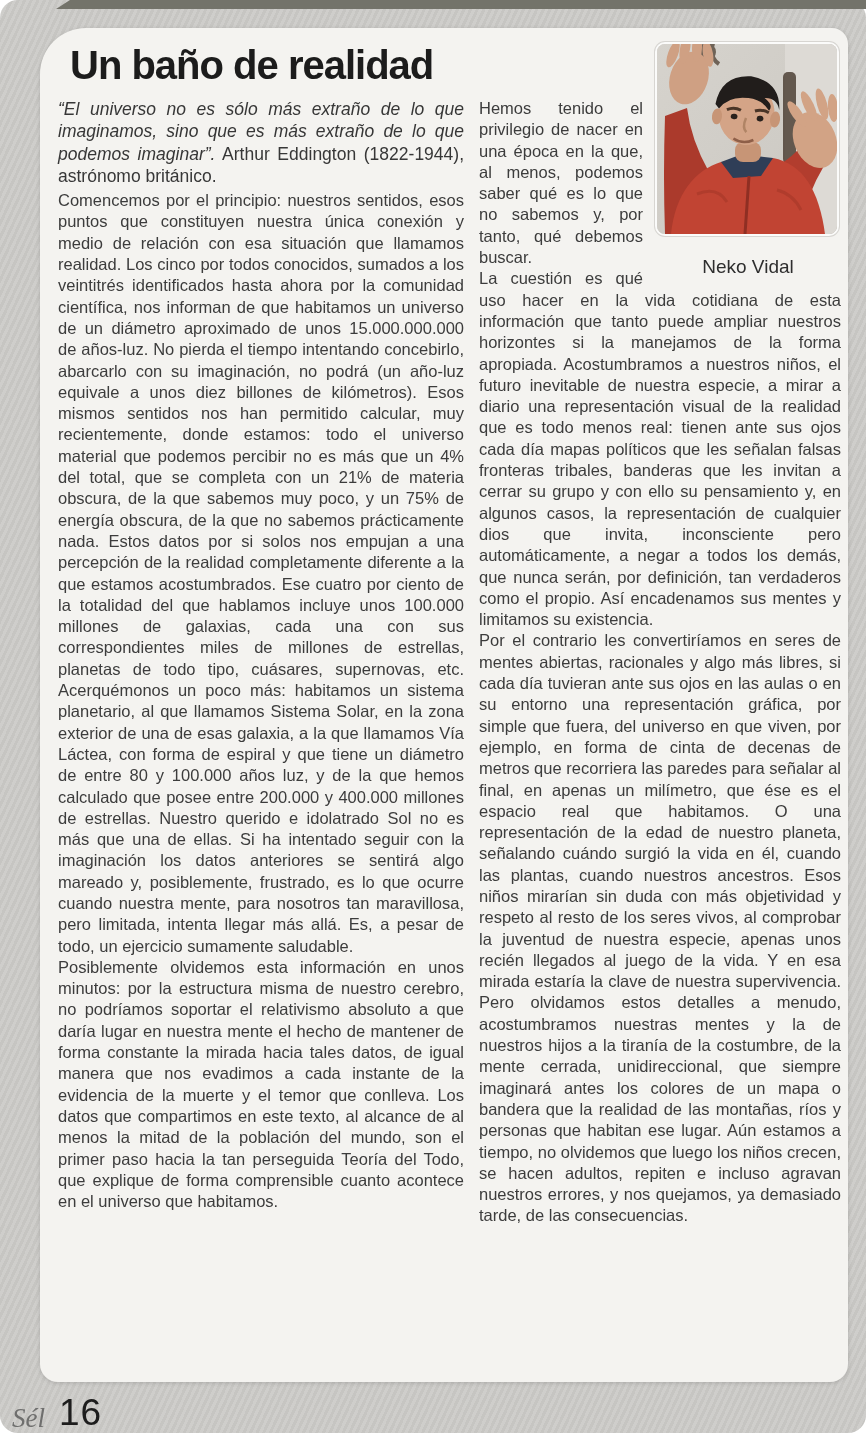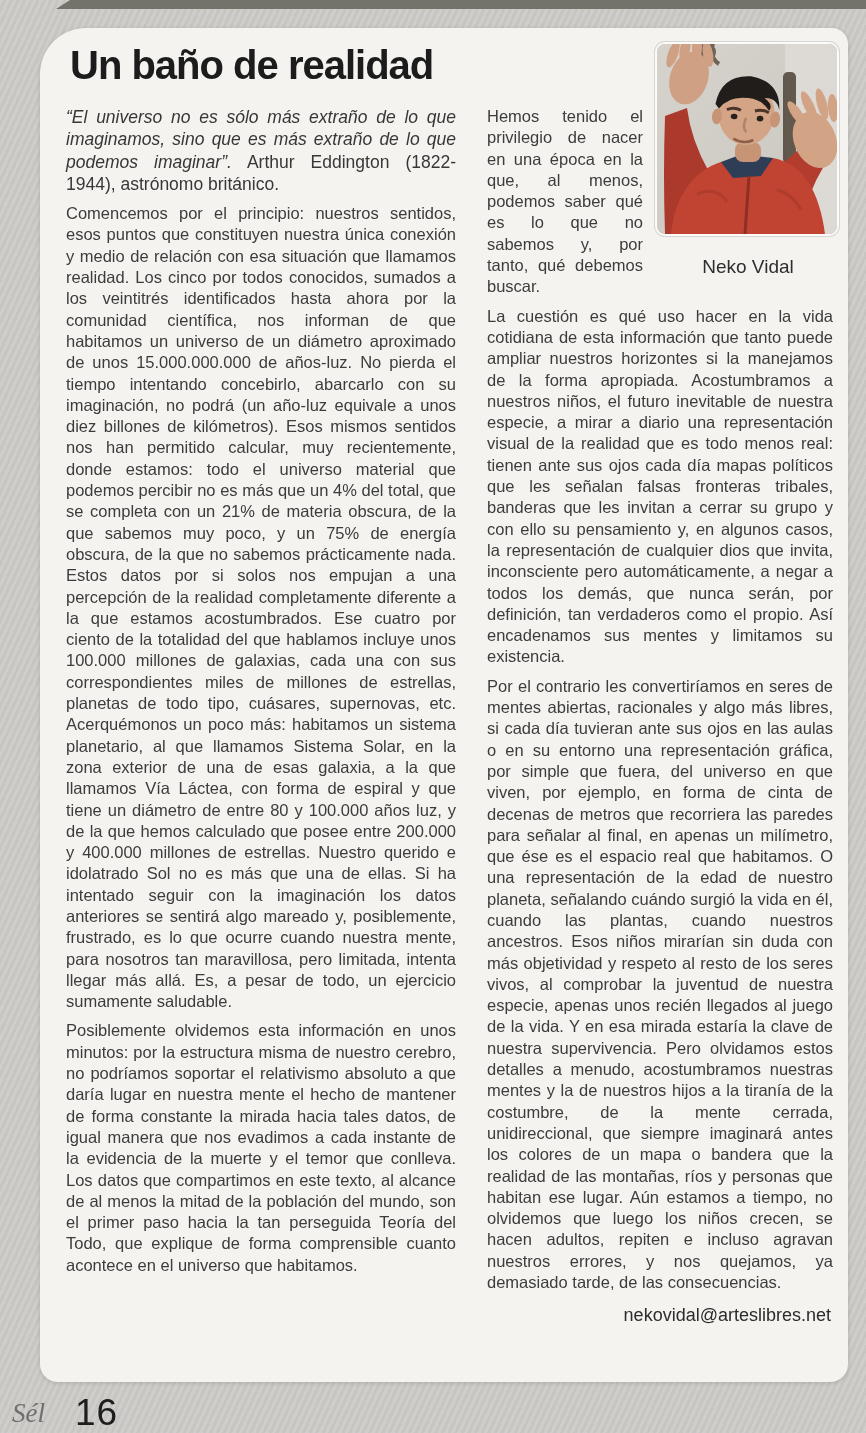--- a/index.html
+++ b/index.html
@@ -4,20 +4,21 @@
 <style>
   html,body{margin:0;padding:0;}
   body{
     width:866px;height:1433px;overflow:hidden;position:relative;
     font-family:"Liberation Sans", sans-serif;
   }
   .page{
     position:relative;width:866px;height:1433px;
     background-color:#cbcac7;
     background-image:repeating-linear-gradient(115deg, rgba(255,255,255,.07) 0 3px, rgba(110,110,104,.05) 3px 6px);
+    border-radius:18px;
   }
   .top-bar{
     position:absolute;left:56px;top:0;right:0;height:9px;
     background:#73736a;
     clip-path:polygon(14px 0,100% 0,100% 100%,0 100%);
   }
   .card{
     position:absolute;left:40px;top:28px;width:808px;height:1354px;
     background:#f4f3f0;
     border-radius:46px 16px 18px 18px;
@@ -25,34 +26,34 @@
     overflow:hidden;
   }
   .title{
     margin:14px 0 10px 30px;
     font-size:40px;line-height:46px;font-weight:bold;letter-spacing:-1px;
     color:#1c1c1c;
   }
   .columns{display:flex;gap:15px;padding:0 7px 0 18px;}
   .col-left{width:406px;flex:none;}
   .col-right{flex:1;min-width:0;}
-  p{margin:8px;text-align:justify;font-size:16.5px;line-height:21.3px;color:#3c3c3c;}
+  p{margin:0;text-align:justify;font-size:16.5px;line-height:21.3px;color:#3c3c3c;}
   .quote{font-size:17.5px;line-height:22.3px;margin-bottom:3px;color:#373737;}
   .quote .q{font-style:italic;}
   figure.author{float:right;width:186px;margin:-56px 0 6px 12px;padding:0;}
   .photo-frame{
     width:180px;height:190px;border-radius:10px;overflow:hidden;
     border:2px solid #fbfbfa;box-shadow:0 0 0 1px #d7d5d1;
     background:#d3d1cc;
   }
   .photo-frame svg{display:block;}
   figcaption{text-align:center;font-size:19px;color:#2e2e2e;margin-top:20px;font-weight:400;}
   .email{text-align:right;margin-top:12px;padding-right:2px;font-size:18px;color:#2b2b2b;}
   .footer{
-    position:absolute;left:12px;top:1392px;display:flex;align-items:center;gap:30px;
+    position:absolute;left:12px;top:1392px;display:flex;align-items:flex-end;gap:14px;
   }
   .mag{
     font-family:"Liberation Serif", serif;font-style:italic;
     font-size:27px;color:#6f6f6e;
   }
   .pagenum{
     font-size:37px;font-weight:normal;color:#1d1d1d;letter-spacing:1px;
     font-family:"Liberation Sans", sans-serif;
   }
 </style>
@@ -138,21 +139,20 @@
                 <path d="M80,96 Q90,101 100,95" stroke="#8e5f48" stroke-width="2.5" fill="none"></path>
               </g>
             </svg>
           </div>
           <figcaption>Neko Vidal</figcaption>
         </figure>
 
         <p>Hemos tenido el privilegio de nacer en una época en la que, al menos, podemos saber qué es lo que no sabemos y, por tanto, qué debemos buscar.</p>
         <p>La cuestión es qué uso hacer en la vida cotidiana de esta información que tanto puede ampliar nuestros horizontes si la manejamos de la forma apropiada. Acostumbramos a nuestros niños, el futuro inevitable de nuestra especie, a mirar a diario una representación visual de la realidad que es todo menos real: tienen ante sus ojos cada día mapas políticos que les señalan falsas fronteras tribales, banderas que les invitan a cerrar su grupo y con ello su pensamiento y, en algunos casos, la representación de cualquier dios que invita, inconsciente pero automáticamente, a negar a todos los demás, que nunca serán, por definición, tan verdaderos como el propio. Así encadenamos sus mentes y limitamos su existencia.</p>
         <p>Por el contrario les convertiríamos en seres de mentes abiertas, racionales y algo más libres, si cada día tuvieran ante sus ojos en las aulas o en su entorno una representación gráfica, por simple que fuera, del universo en que viven, por ejemplo, en forma de cinta de decenas de metros que recorriera las paredes para señalar al final, en apenas un milímetro, que ése es el espacio real que habitamos. O una representación de la edad de nuestro planeta, señalando cuándo surgió la vida en él, cuando las plantas, cuando nuestros ancestros. Esos niños mirarían sin duda con más objetividad y respeto al resto de los seres vivos, al comprobar la juventud de nuestra especie, apenas unos recién llegados al juego de la vida. Y en esa mirada estaría la clave de nuestra supervivencia. Pero olvidamos estos detalles a menudo, acostumbramos nuestras mentes y la de nuestros hijos a la tiranía de la costumbre, de la mente cerrada, unidireccional, que siempre imaginará antes los colores de un mapa o bandera que la realidad de las montañas, ríos y personas que habitan ese lugar. Aún estamos a tiempo, no olvidemos que luego los niños crecen, se hacen adultos, repiten e incluso agravan nuestros errores, y nos quejamos, ya demasiado tarde, de las consecuencias.</p>
-        <p class="email">nekovidal@arteslibres.net</p>
 
       </div>
     </div>
   </div>
 
   <div class="footer">
     <span class="mag">Sél</span>
     <span class="pagenum">16</span>
   </div>
 

